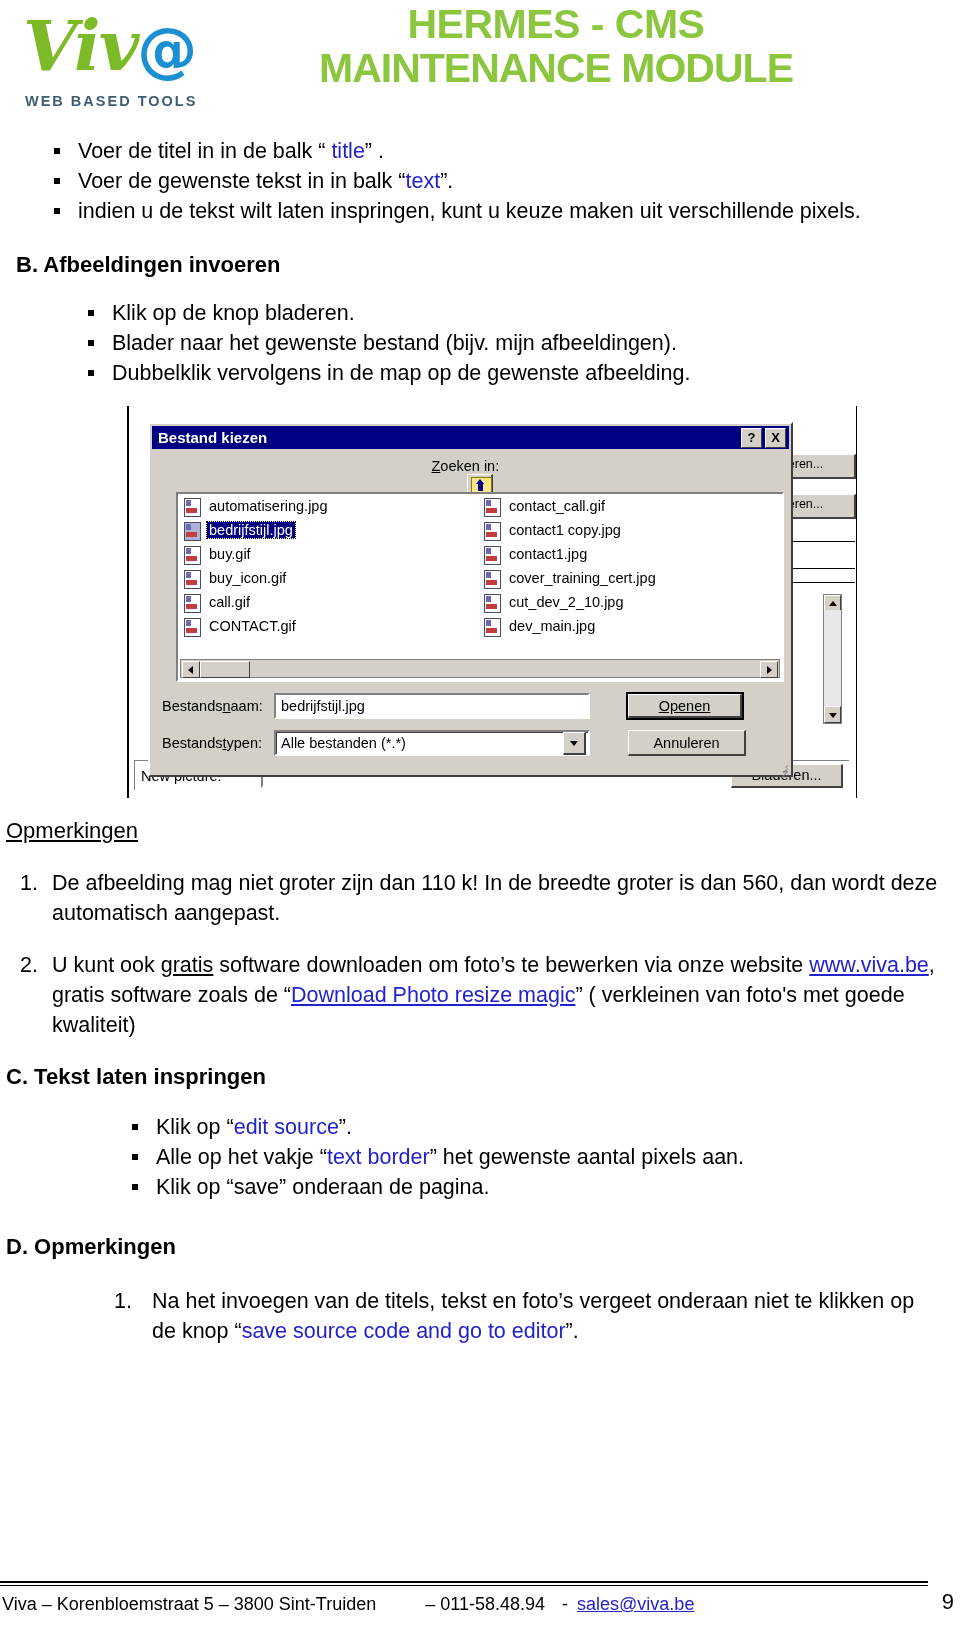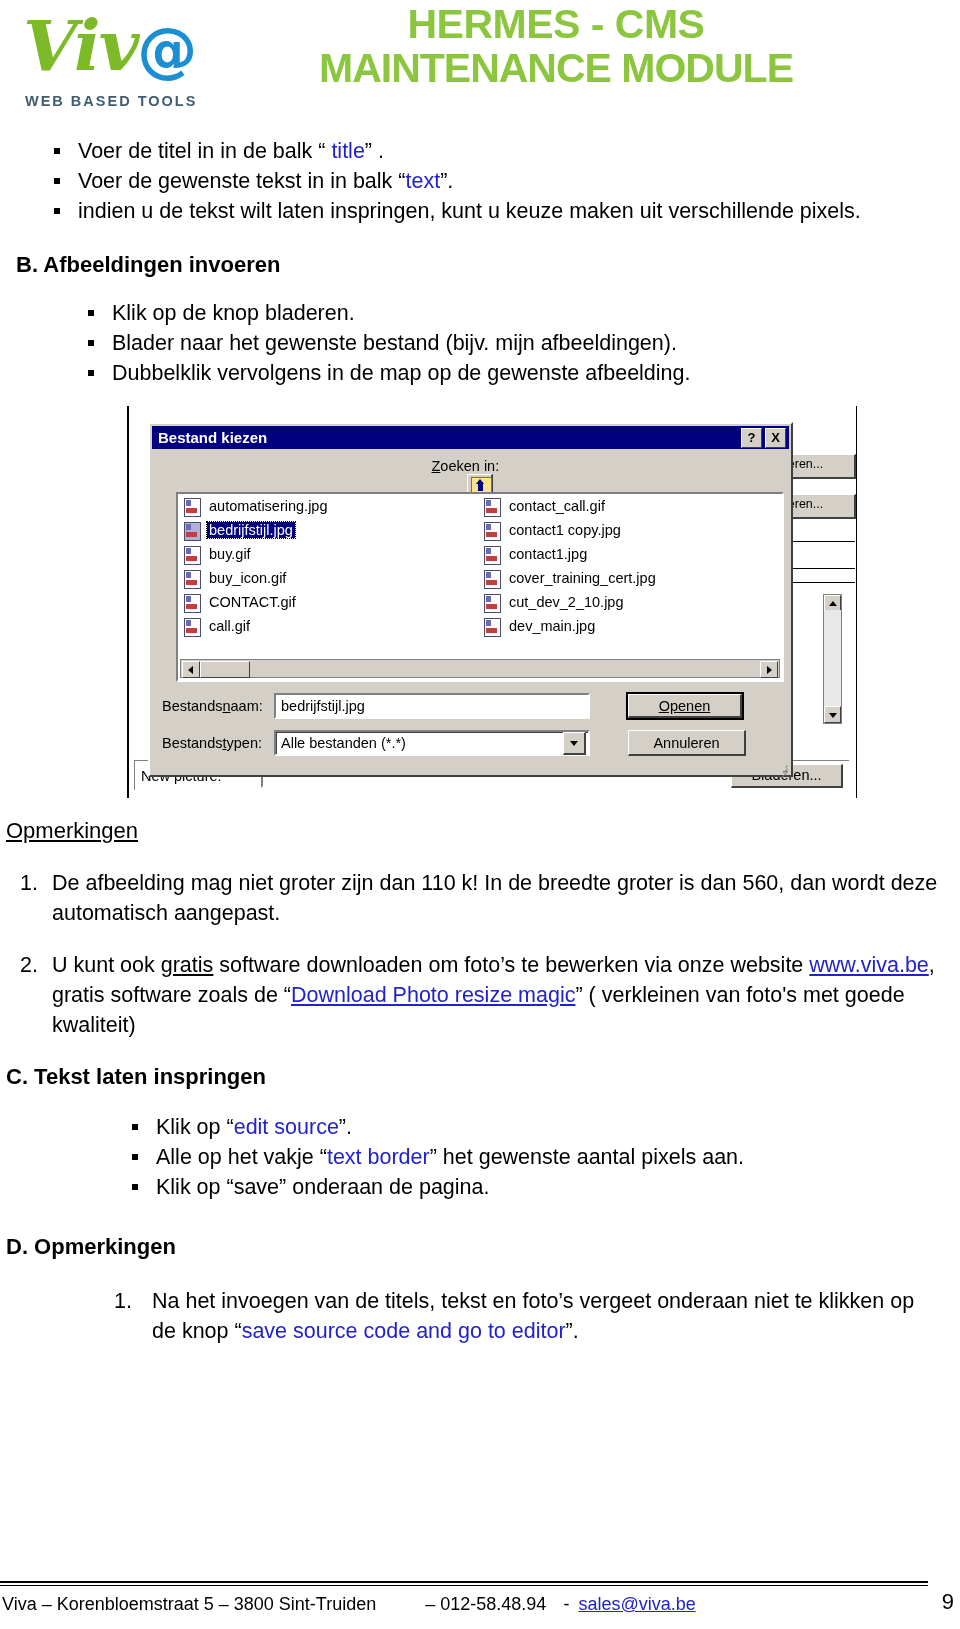--- a/index.html
+++ b/index.html
@@ -618,25 +618,25 @@
         <div class="fl-item">
             <span class="doc-icon"></span>
             <span class="fl-name">buy.gif</span>
           </div>
         <div class="fl-item">
             <span class="doc-icon"></span>
             <span class="fl-name">buy_icon.gif</span>
           </div>
         <div class="fl-item">
             <span class="doc-icon"></span>
+            <span class="fl-name">call.gif</span>
+          </div>
+        <div class="fl-item">
+            <span class="doc-icon"></span>
             <span class="fl-name">CONTACT.gif</span>
-          </div>
-        <div class="fl-item">
-            <span class="doc-icon"></span>
-            <span class="fl-name">call.gif</span>
           </div>
       </div>
       <div class="fl-col" style="left:302px; width:300px;">
         <div class="fl-item">
             <span class="doc-icon"></span>
             <span class="fl-name">contact_call.gif</span>
           </div>
         <div class="fl-item">
             <span class="doc-icon"></span>
             <span class="fl-name">contact1 copy.jpg</span>
@@ -731,17 +731,17 @@
     <li style="padding-left:38px;">
       <span class="numlab">1.</span>
       <span>Na het invoegen van de titels, tekst en foto’s vergeet onderaan niet te klikken op de knop “</span><span class="blue">save source code and go to editor</span><span>”.</span>
     </li>
   </ol>
 </div>
 
 <div class="footer-rule" style="top:1581px;"></div>
 <div class="footer-text" style="top:1592px;">
   <span>Viva – Korenbloemstraat 5 – 3800 Sint-Truiden</span>
-  <span style="padding-left:44px;">– 012-58.48.94</span>
+  <span style="padding-left:44px;">– 011-58.48.94</span>
   <span style="padding-left:12px;">-</span>
   <span class="blue-link" style="padding-left:4px;margin-top:24px;">sales@viva.be</span>
 </div>
 <div class="footer-page" style="top:1590px;">9</div>
 
 </body></html>

